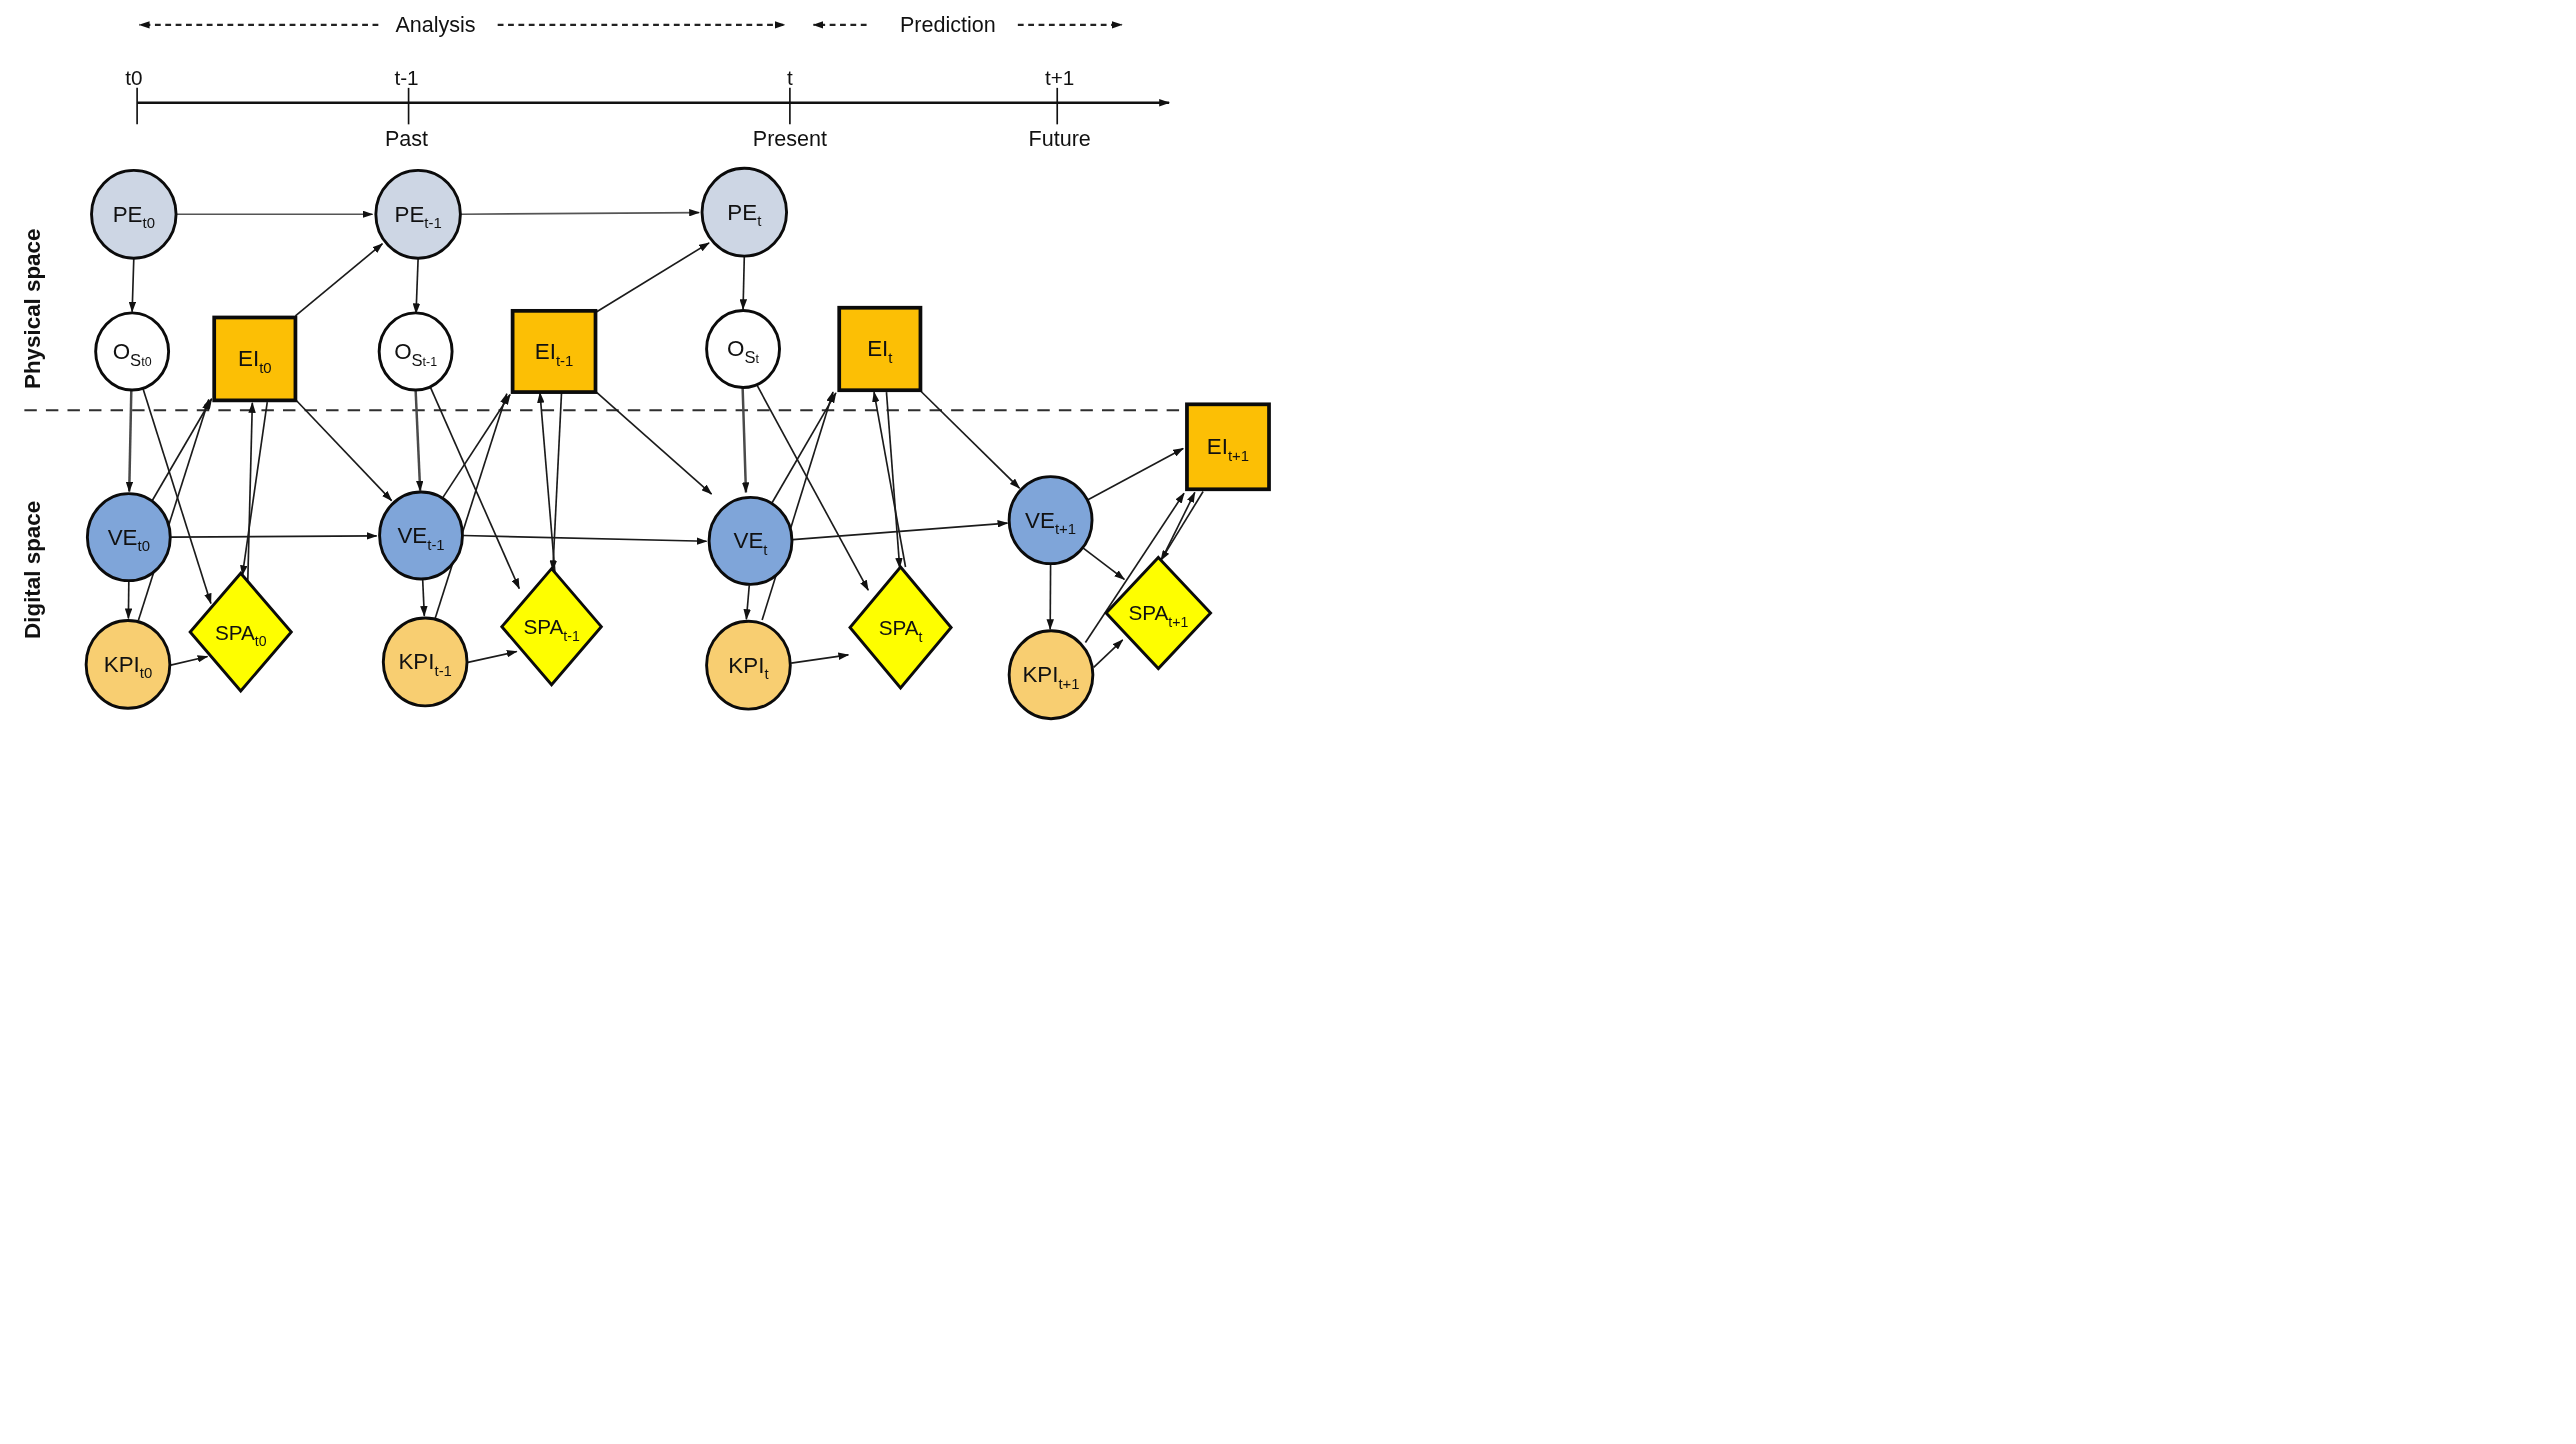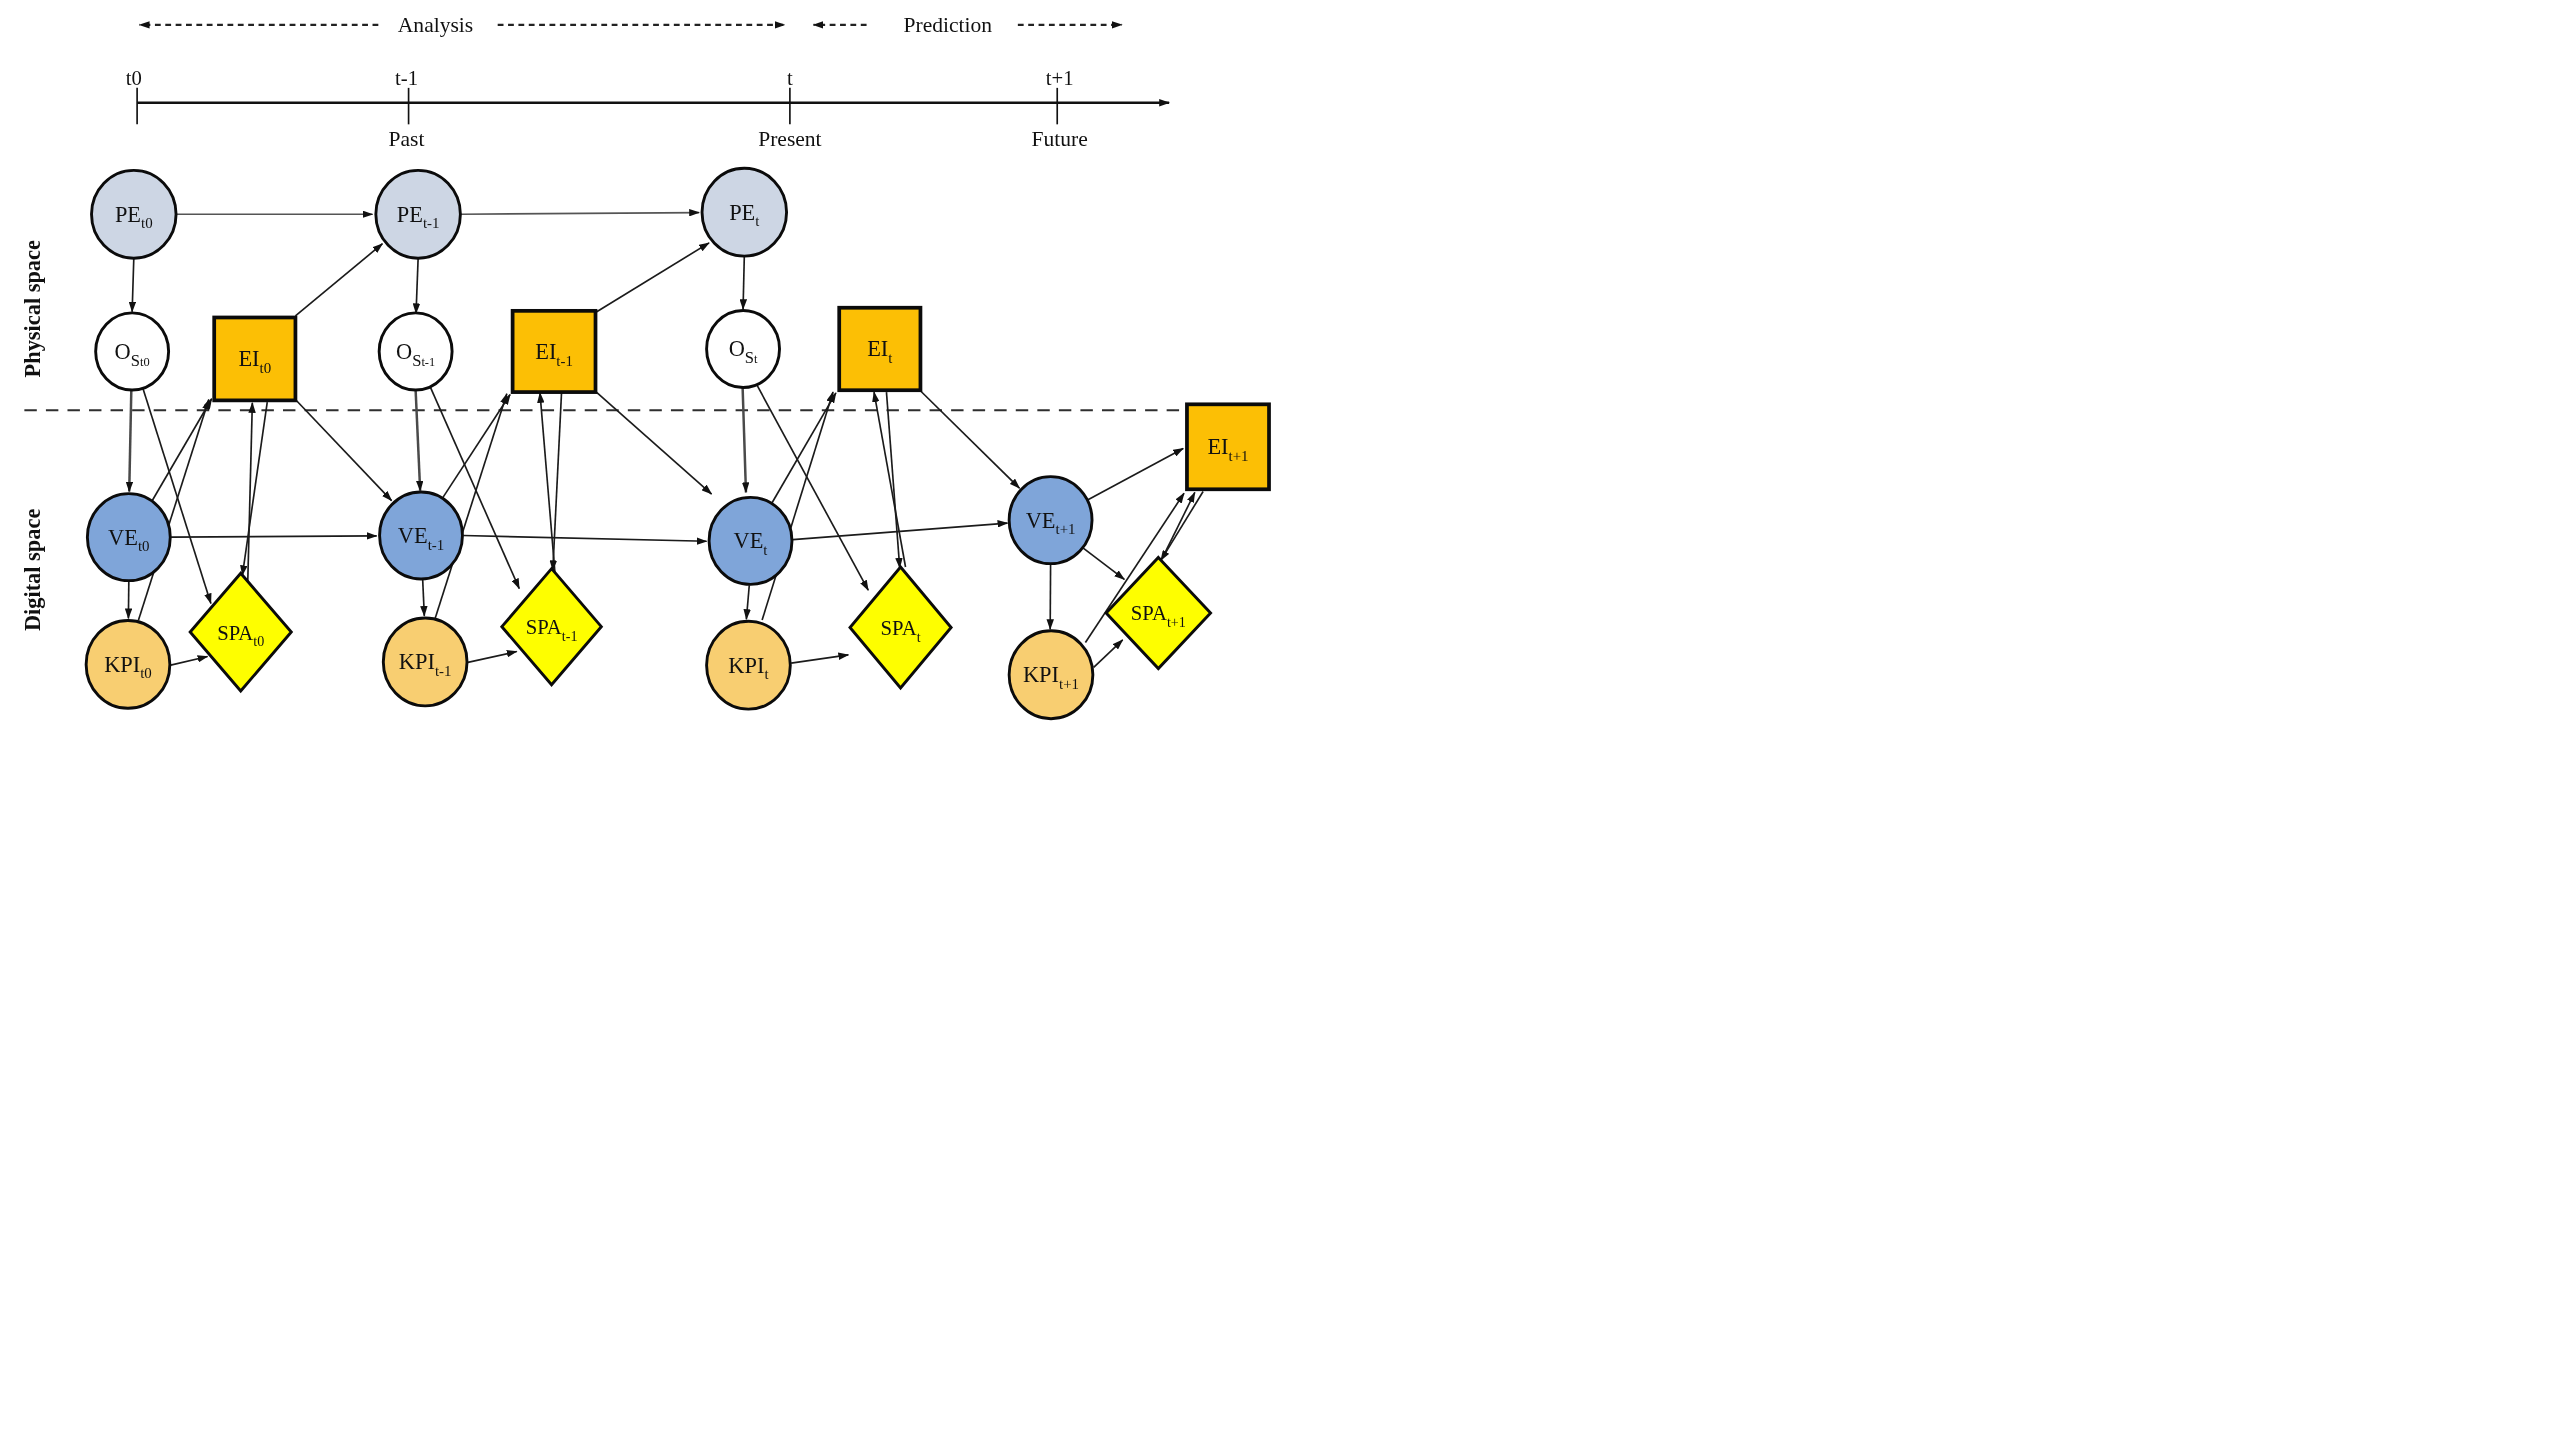--- a/index.html
+++ b/index.html
@@ -1,20 +1,20 @@
 <!DOCTYPE html>
 <html style="font-size:13.3px"><head>
 <meta charset="utf-8">
 <style>
   html,body{margin:0;padding:0;background:#ffffff;}
   .stage{
     position:relative;
     width:1288px;height:722px;
     background:#ffffff;
-    font-family:Liberation Serif, serif;
+    font-family:Liberation Sans, sans-serif;
     overflow:hidden;
   }
   svg{display:block;}
   text{fill:#111;}
 </style>
 </head>
 <body>
 
 <div class="stage">
   <svg id="fig" width="1288" height="722" viewBox="0 0 3106 1742" xmlns="http://www.w3.org/2000/svg">

